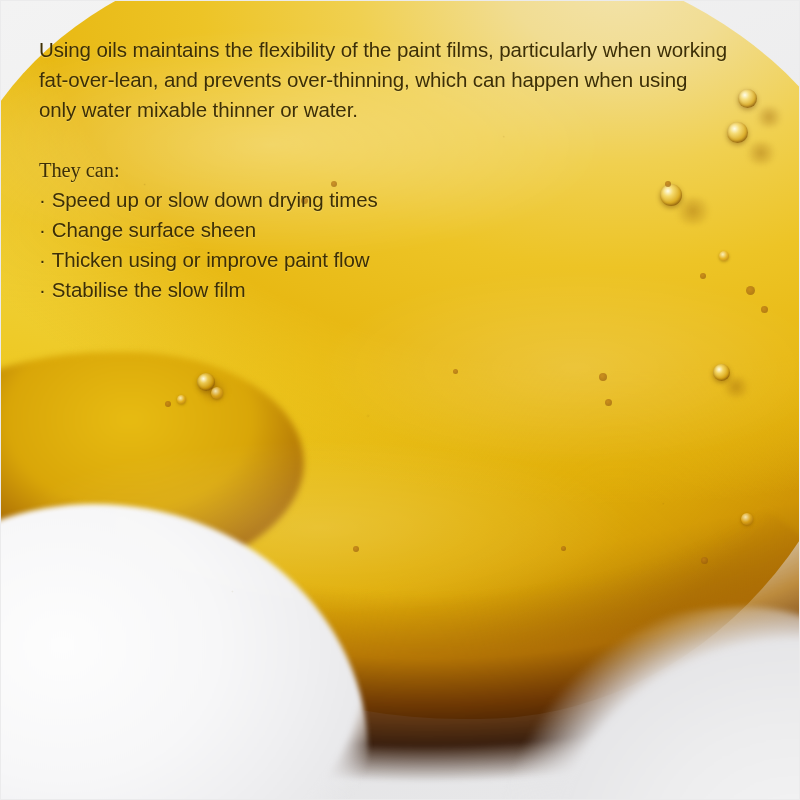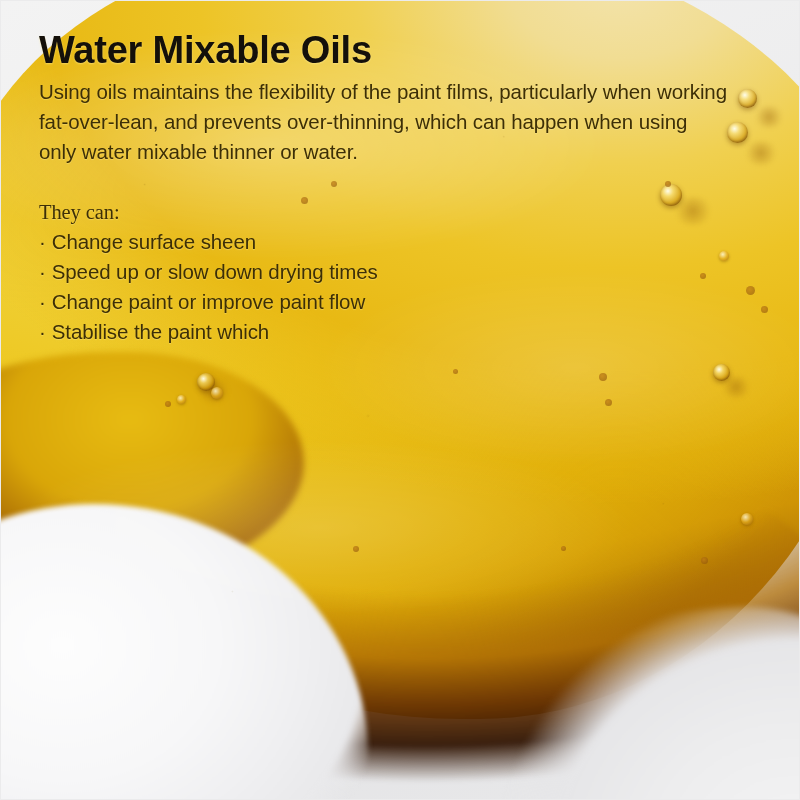--- a/index.html
+++ b/index.html
@@ -224,31 +224,30 @@
 
   <div class="bubble small" style="left:740px; top:512px; width:12px; height:12px;"></div>
   <div class="bubble dot" style="left:700px; top:556px; width:7px; height:7px;"></div>
   <div class="bubble dot" style="left:664px; top:180px; width:6px; height:6px;"></div>
   <div class="bubble dot" style="left:300px; top:196px; width:7px; height:7px;"></div>
   <div class="bubble dot" style="left:330px; top:180px; width:6px; height:6px;"></div>
 
   <div class="content">
 
     <h1 class="headline">
-      <span class="ln">Water Mixable Oils</span>
     </h1>
 
     <div class="body-block">
       <p class="para">Using oils maintains the flexibility of the paint films, particularly when working fat-over-lean, and prevents over-thinning, which can happen when using only water mixable thinner or water.</p>
 
       <div>
         <p class="list-intro">They can:</p>
         <ul class="bullets">
+          <li><span class="dot-glyph">·</span><span>Speed up or slow down drying times</span></li>
           <li><span class="dot-glyph">·</span><span>Change surface sheen</span></li>
-          <li><span class="dot-glyph">·</span><span>Speed up or slow down drying times</span></li>
-          <li><span class="dot-glyph">·</span><span>Change paint or improve paint flow</span></li>
-          <li><span class="dot-glyph">·</span><span>Stabilise the paint which</span></li>
+          <li><span class="dot-glyph">·</span><span>Thicken using or improve paint flow</span></li>
+          <li><span class="dot-glyph">·</span><span>Stabilise the slow film</span></li>
         </ul>
       </div>
     </div>
 
   </div>
 </div>
 
 </body></html>

